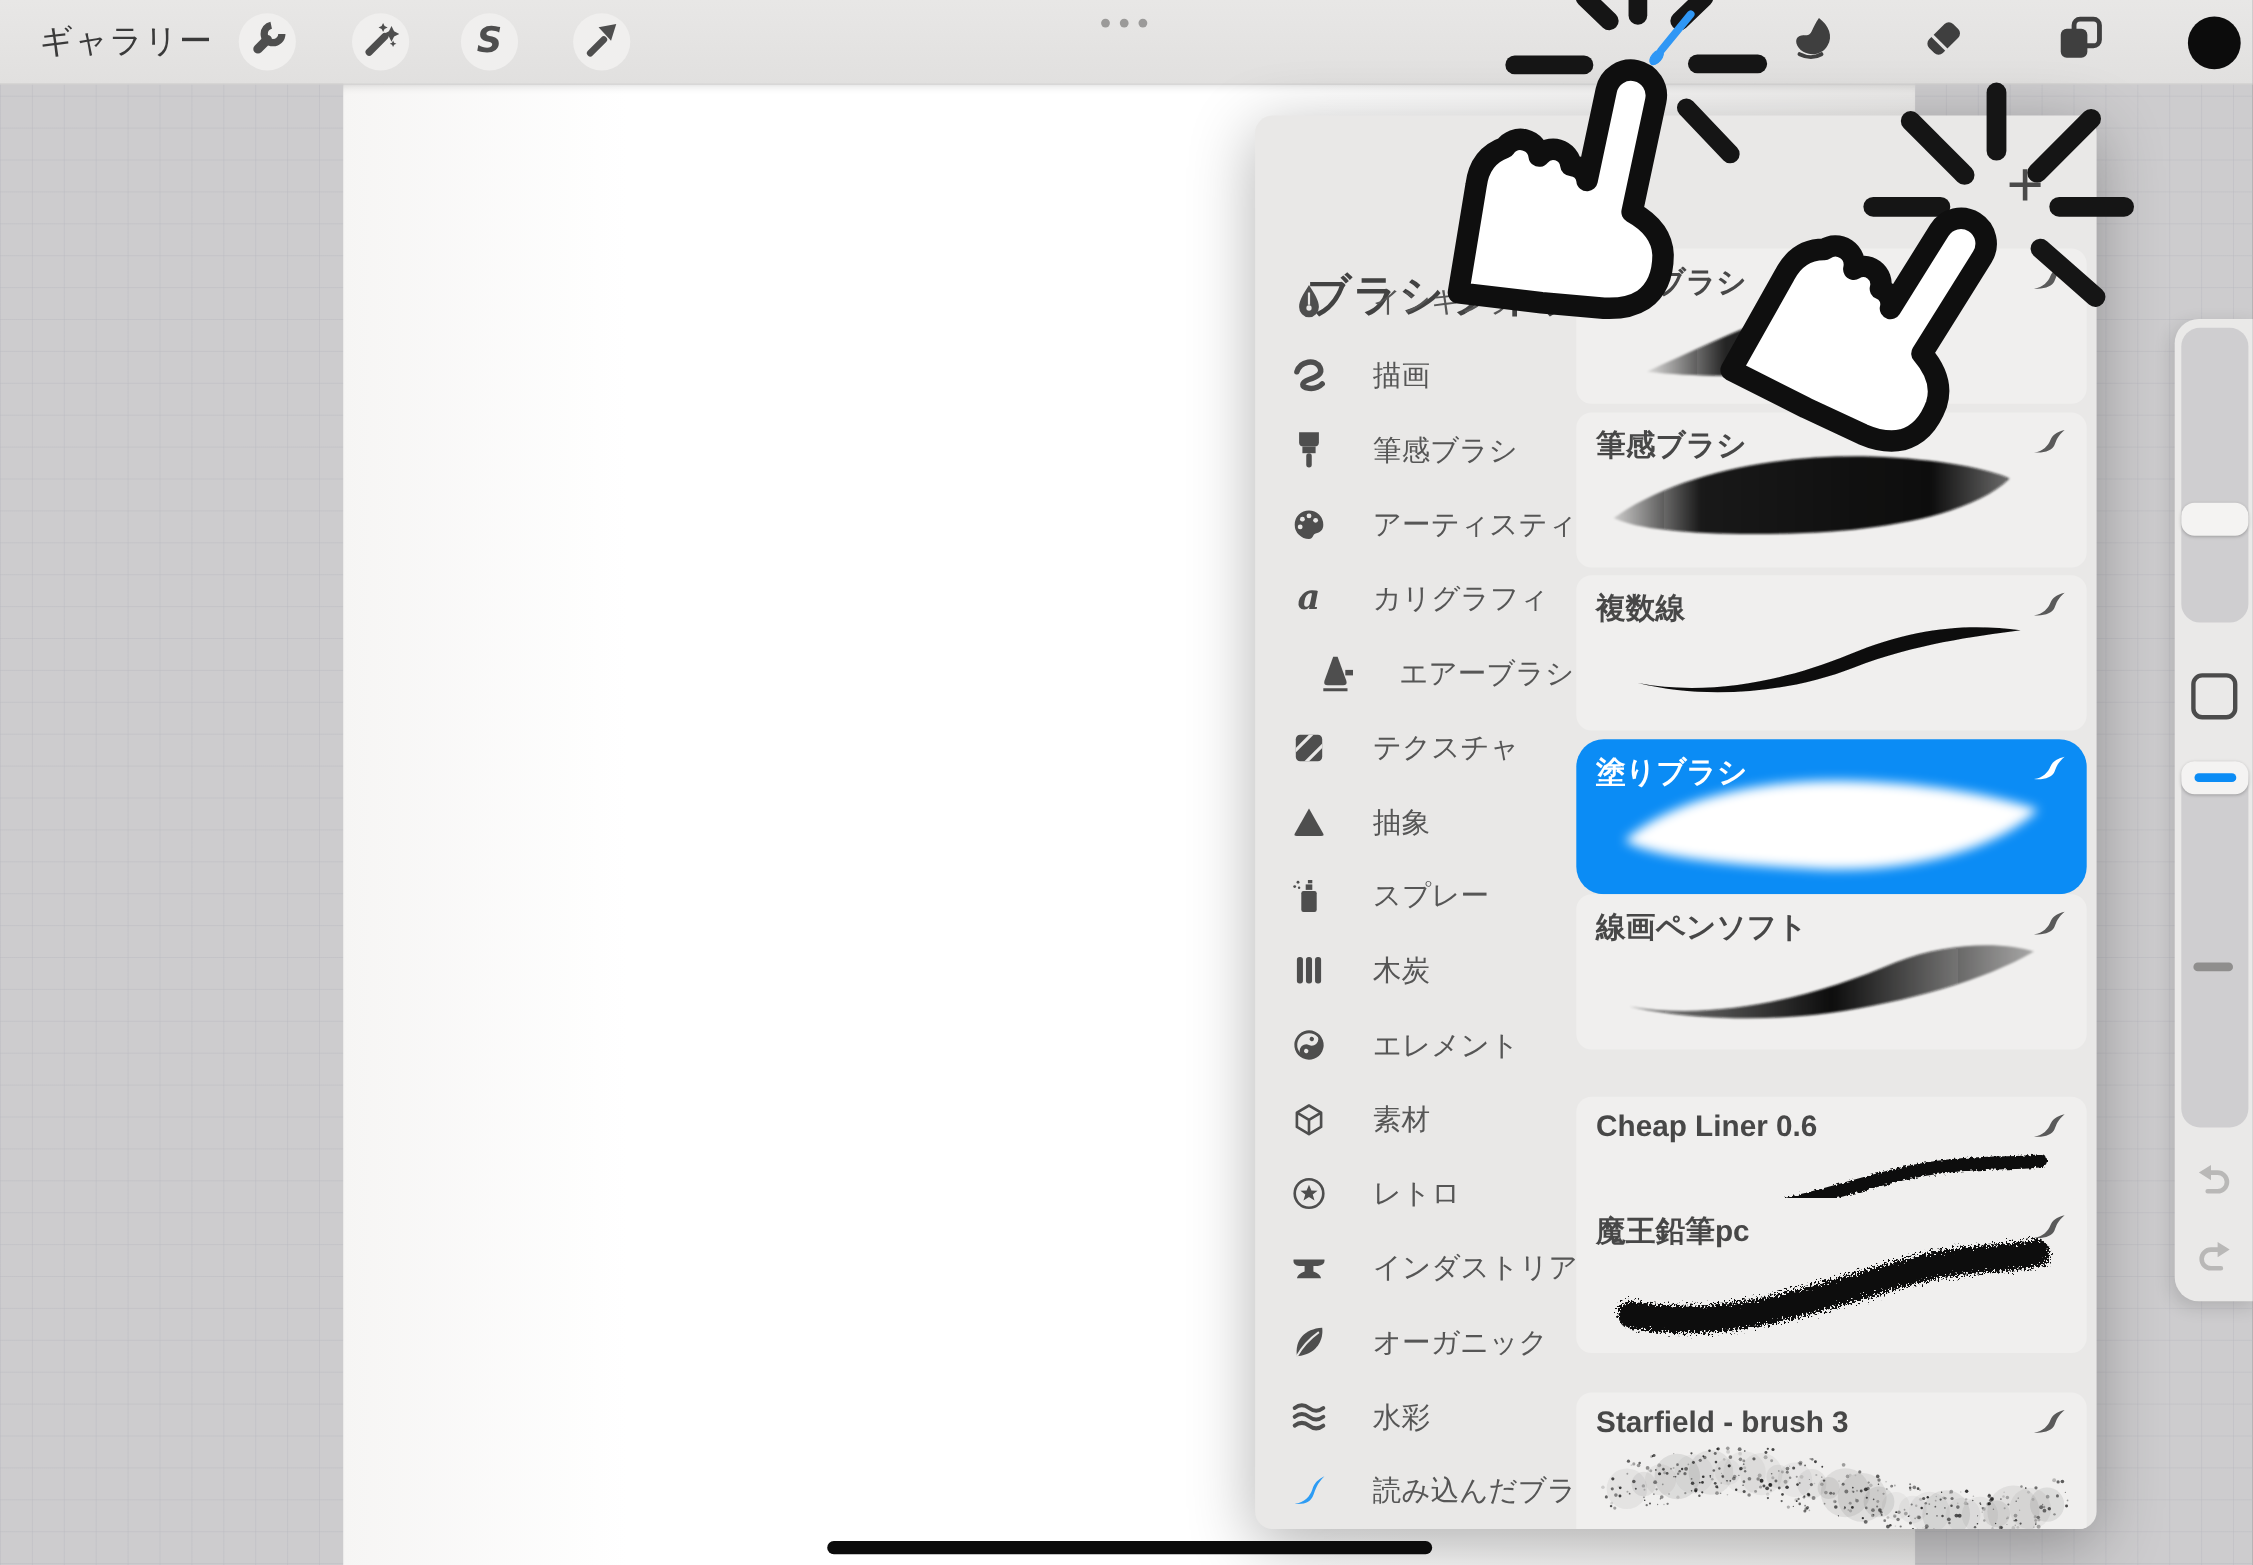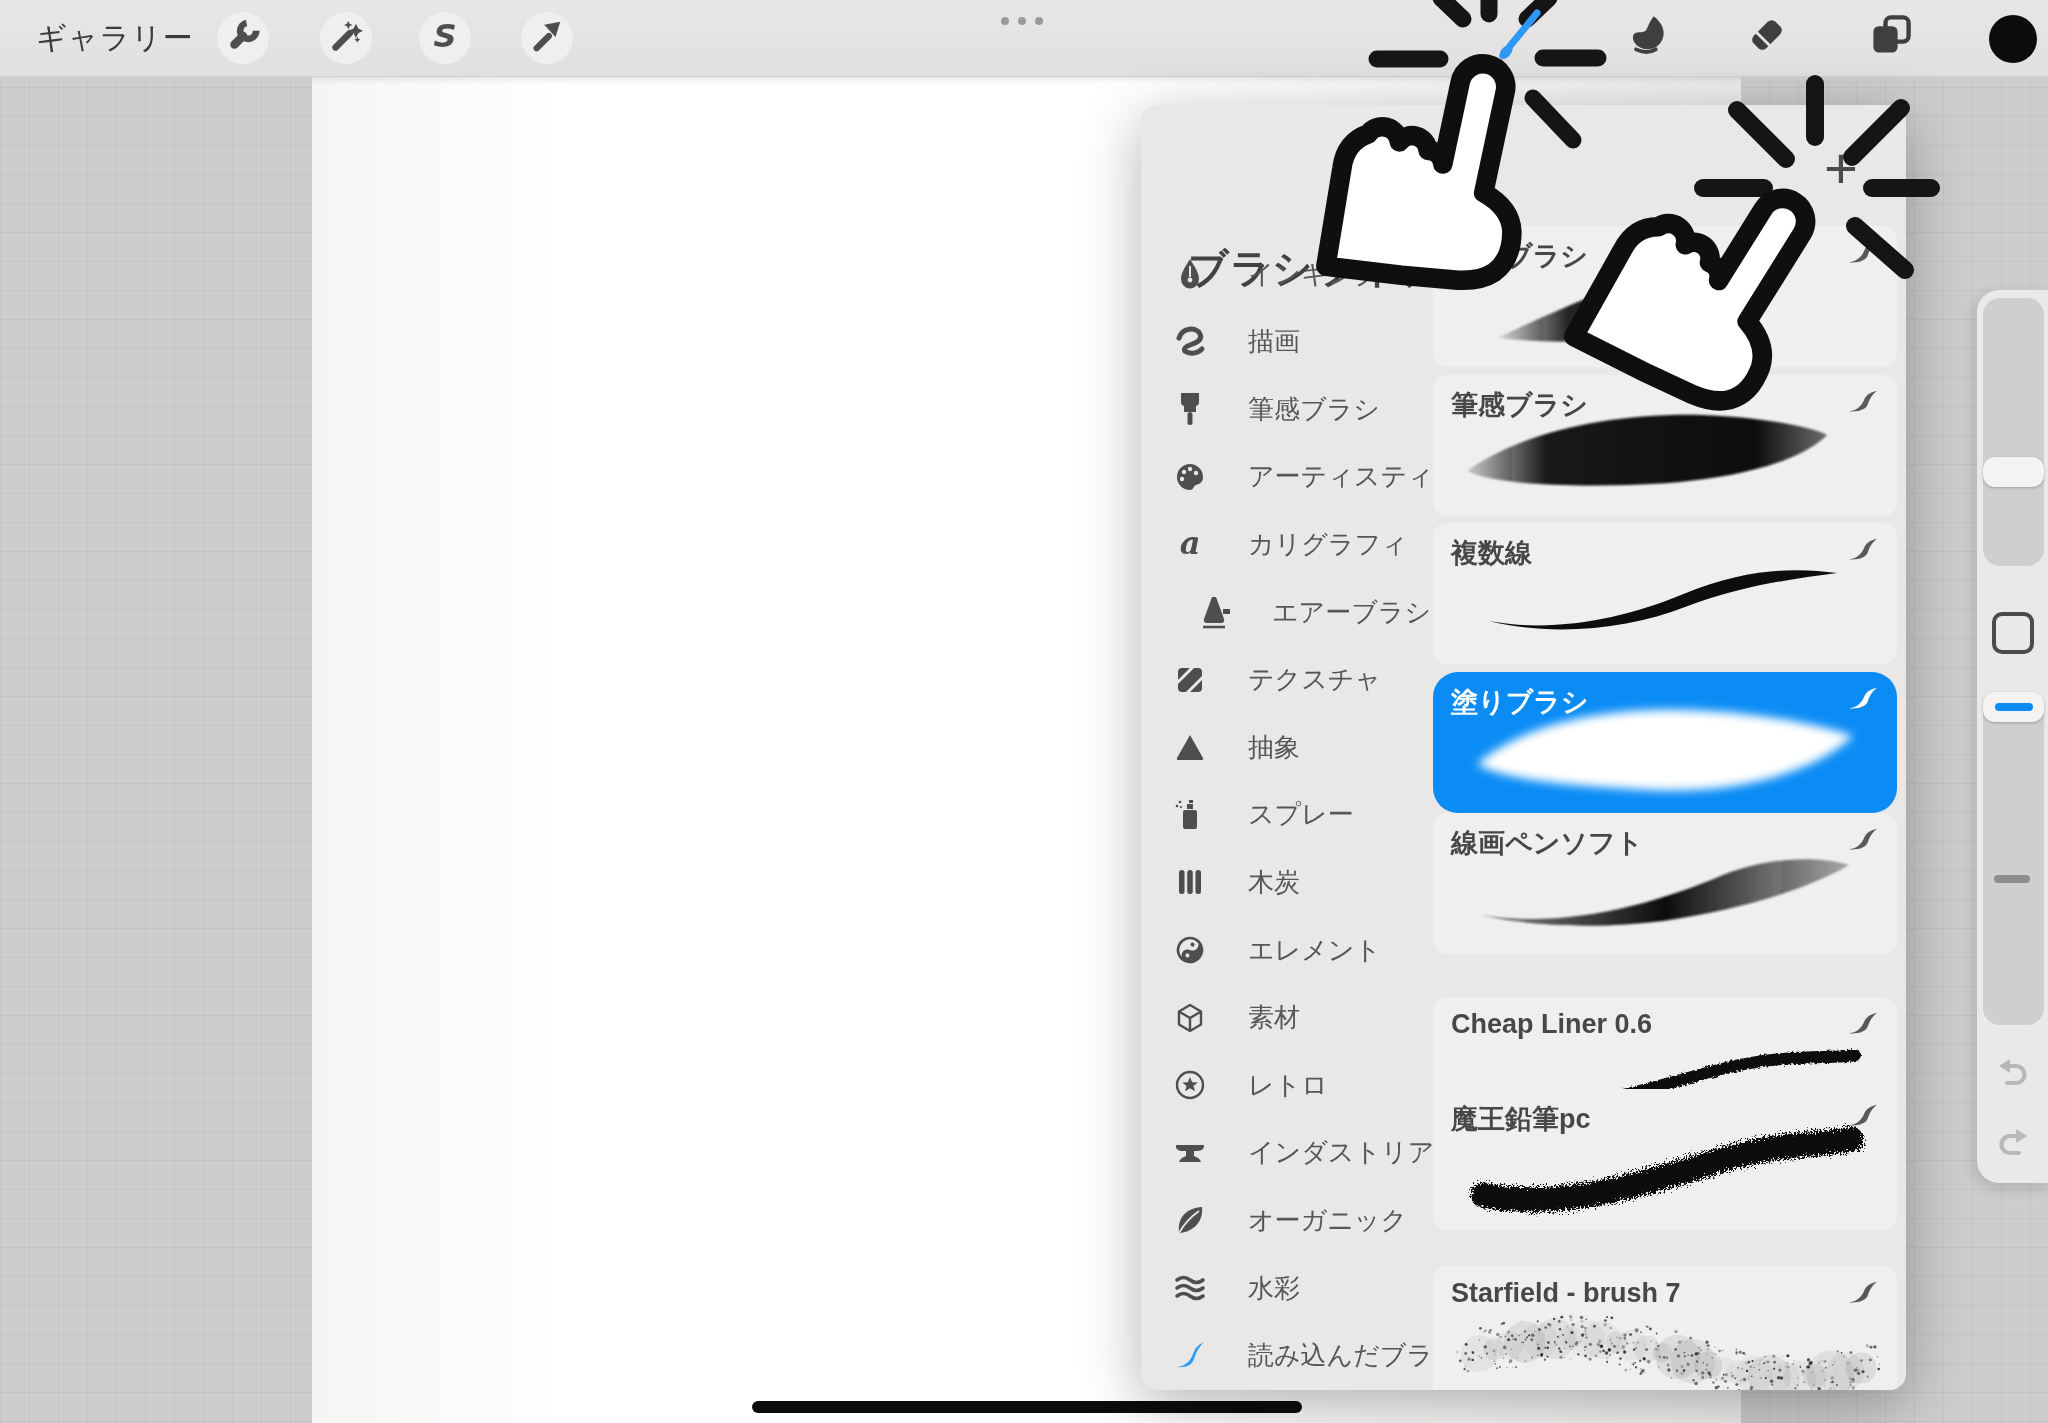--- a/index.html
+++ b/index.html
@@ -803,21 +803,21 @@
             <circle cx="445.7" cy="103.1" r="1.36" fill="#111" opacity="0.74"></circle>
             <circle cx="434.7" cy="110.7" r="1.10" fill="#111" opacity="0.41"></circle>
             <circle cx="417.8" cy="118.6" r="0.65" fill="#111" opacity="0.41"></circle>
             <circle cx="438.0" cy="81.2" r="1.48" fill="#111" opacity="0.62"></circle>
             <circle cx="423.9" cy="101.7" r="0.65" fill="#111" opacity="0.42"></circle>
             <circle cx="420.3" cy="121.9" r="1.79" fill="#111" opacity="0.32"></circle>
             <circle cx="441.9" cy="80.8" r="1.66" fill="#111" opacity="0.66"></circle>
             <circle cx="434.4" cy="79.7" r="1.75" fill="#111" opacity="0.25"></circle>
             <circle cx="408.6" cy="86.7" r="0.76" fill="#111" opacity="0.84"></circle>
           </svg>
-          <span class="bname">Starfield - brush 7</span>
+          <span class="bname">Starfield - brush 3</span>
           <span class="bswoosh"><svg width="40" height="26" viewBox="-18 -14 36 28" xmlns="http://www.w3.org/2000/svg">
               <path d="M-15,10 C-6,9 -1,3 1,-2 C3,-7 7,-10 15,-12 C8,-6 7,-2 5,3 C3,8 -5,11 -15,10 Z" fill="#5a5a5a"></path>
             </svg></span>
         </div>
       </div>
   </div>
 
   <div class="sidebar">
     <div class="track" style="top:8px;height:268px"></div>
     <div class="shandle" style="top:167px"></div>

